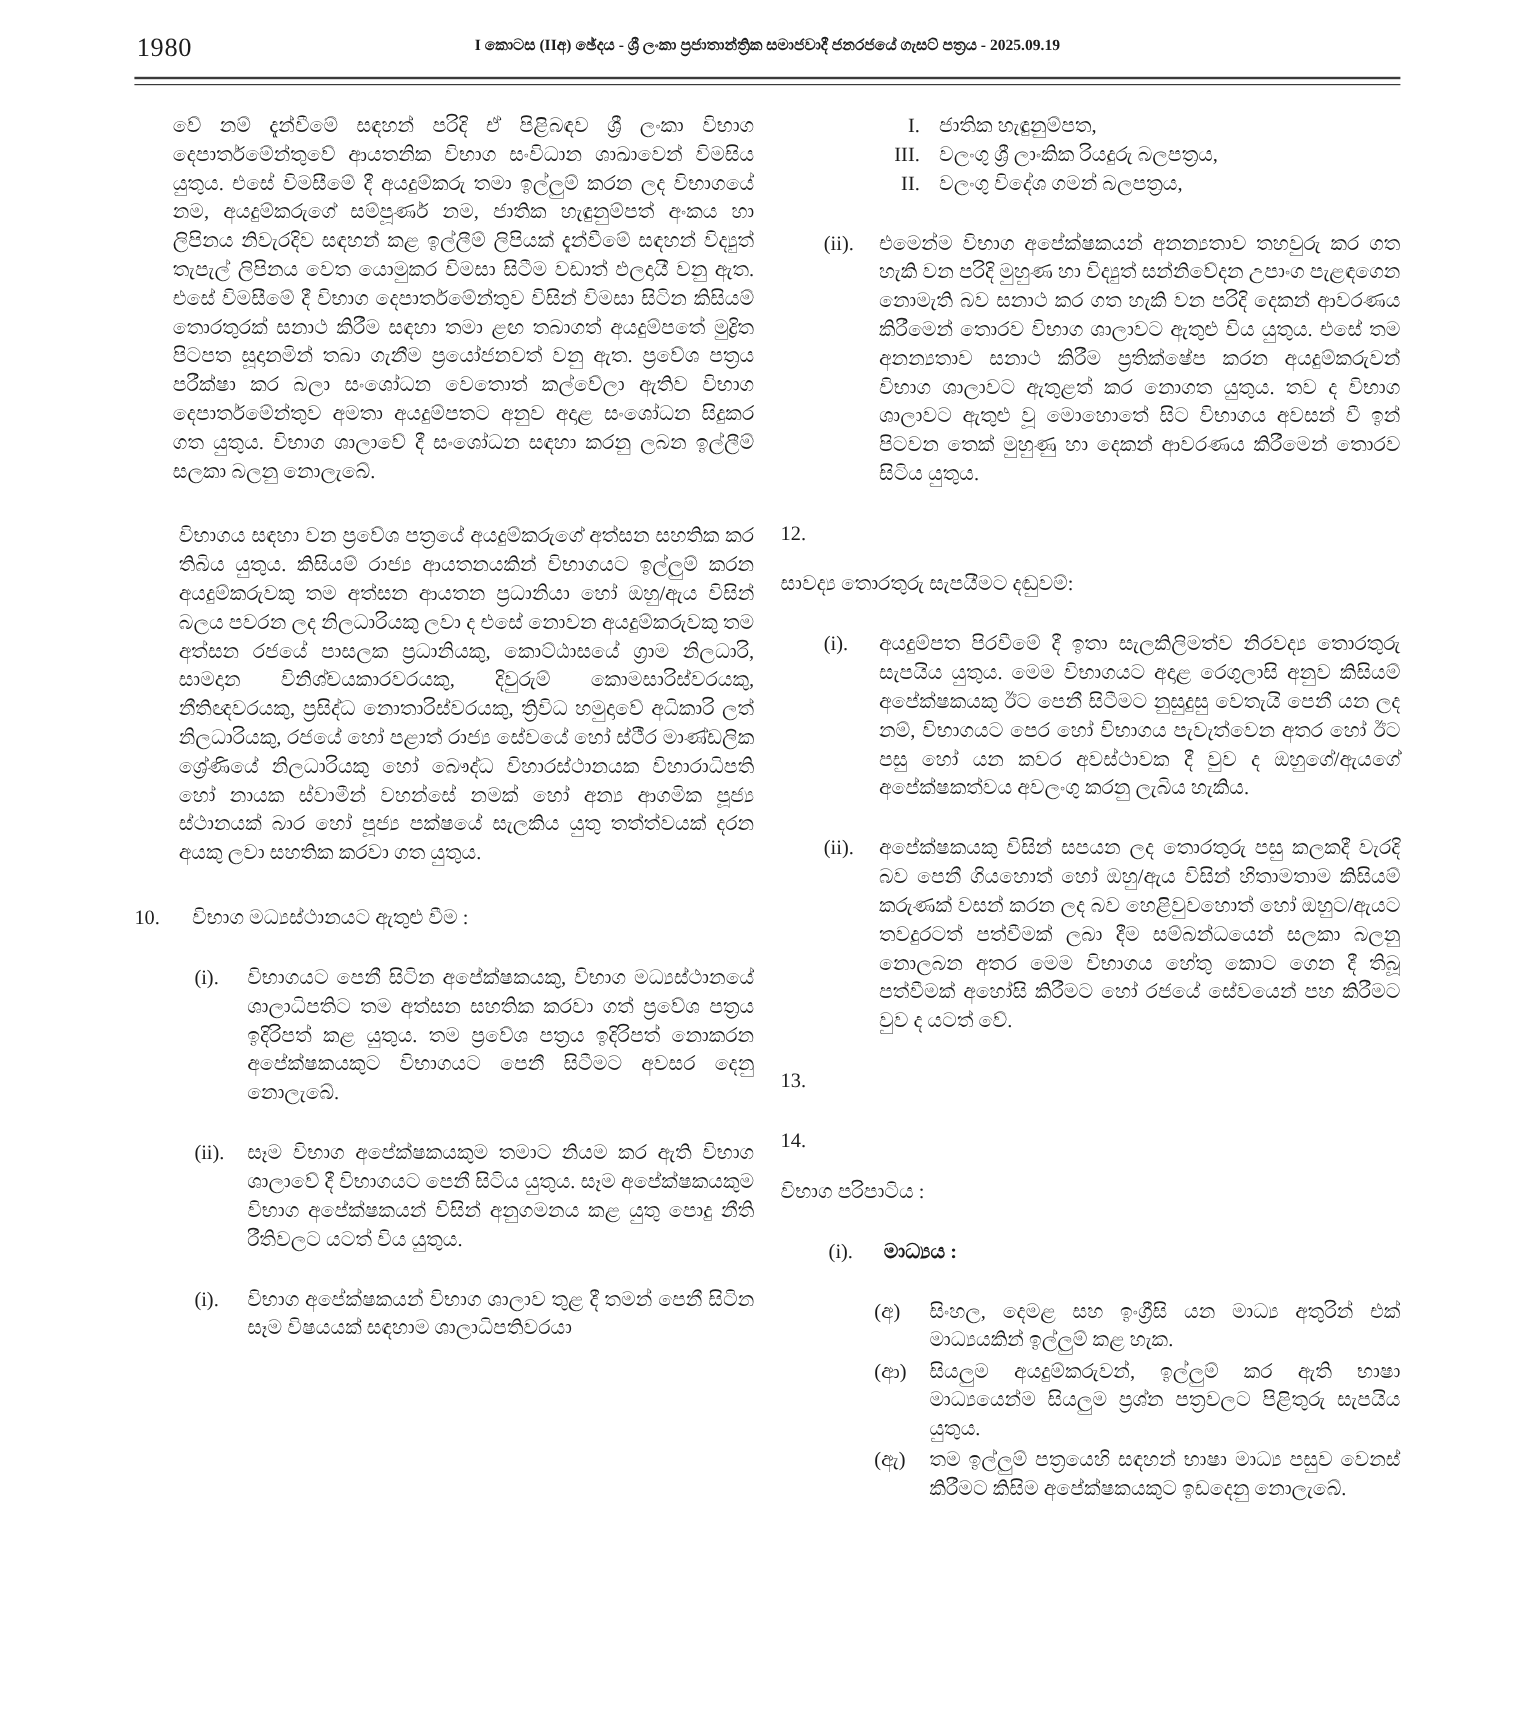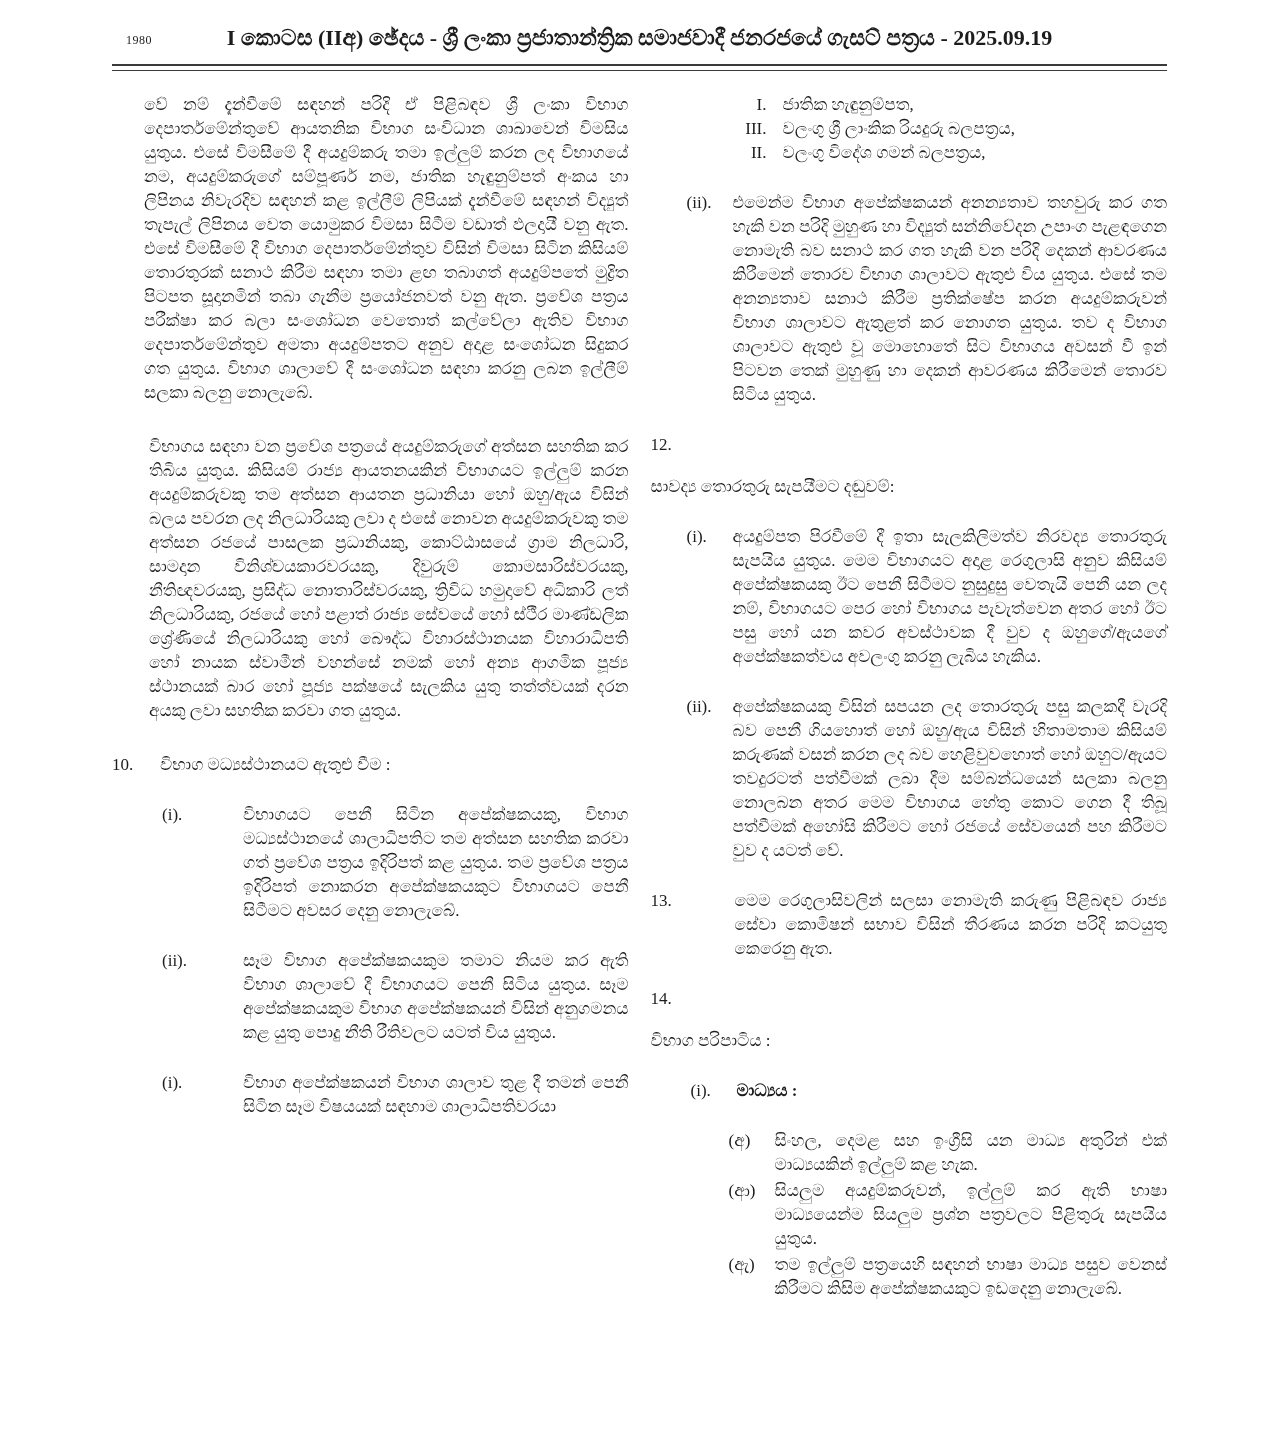--- a/index.html
+++ b/index.html
@@ -24,32 +24,31 @@
   }
   
   .header {
     position: relative;
     height: 30px;
   }
   .page-number {
     position: absolute;
     left: 2px;
     top: 2px;
-    font-size: 12px;
+    font-size: 22px;
     letter-spacing: 0.5px;
-    margin-left: 12px;
   }
   .header-title {
     position: absolute;
     left: 0;
     right: 0;
     top: 0;
     text-align: center;
     font-weight: bold;
-    font-size: 22px;
+    font-size: 13px;
   }
   .header-rule {
     height: 4px;
     margin-top: 8px;
     border-top: 2px solid #3a3a3a;
     border-bottom: 1px solid #3a3a3a;
   }
   
   .columns {
     display: flex;
@@ -82,21 +81,20 @@
   .sub-item {
     display: flex;
     margin-left: 50px;
     margin-bottom: 26px;
   }
   .sub-item .sub-label {
     flex: 0 0 44px;
   }
   .sub-item .sub-text {
     flex: 1 1 auto;
-    margin-left: 37px;
   }
   
   .r-cont-para {
     margin-left: 82px;
     margin-bottom: 24px;
   }
   .doc-list {
     margin-left: 82px;
     margin-bottom: 26px;
   }
@@ -224,21 +222,20 @@
         <span class="sub-label">(i).</span>
         <span class="para sub-text">අයදුම්පත පිරවීමේ දී ඉතා සැලකිලිමත්ව නිරවද්‍ය තොරතුරු සැපයිය යුතුය. මෙම විභාගයට අදාළ රෙගුලාසි අනුව කිසියම් අපේක්ෂකයකු ඊට පෙනී සිටීමට නුසුදුසු වෙතැයි පෙනී යන ලද නම්, විභාගයට පෙර හෝ විභාගය පැවැත්වෙන අතර හෝ ඊට පසු හෝ යන කවර අවස්ථාවක දී වුව ද ඔහුගේ/ඇයගේ අපේක්ෂකත්වය අවලංගු කරනු ලැබිය හැකිය.</span>
       </div>
       <div class="r-sub-item">
         <span class="sub-label">(ii).</span>
         <span class="para sub-text">අපේක්ෂකයකු විසින් සපයන ලද තොරතුරු පසු කලකදී වැරදි බව පෙනී ගියහොත් හෝ ඔහු/ඇය විසින් හිතාමතාම කිසියම් කරුණක් වසන් කරන ලද බව හෙළිවුවහොත් හෝ ඔහුට/ඇයට තවදුරටත් පත්වීමක් ලබා දීම සම්බන්ධයෙන් සලකා බලනු නොලබන අතර මෙම විභාගය හේතු කොට ගෙන දී තිබූ පත්වීමක් අහෝසි කිරීමට හෝ රජයේ සේවයෙන් පහ කිරීමට වුව ද යටත් වේ.</span>
       </div>
 
       <div class="r-item13">
         <span class="num">13.</span>
-        <span class="para">මෙම රෙගුලාසිවලින් සලසා නොමැති කරුණු පිළිබඳව රාජ්‍ය සේවා කොමිෂන් සභාව විසින් තීරණය කරන පරිදි කටයුතු කෙරෙනු ඇත.</span>
       </div>
 
       <div class="r-item-head">
         <span class="num">14.</span>
         <span class="para">විභාග පරිපාටිය :</span>
       </div>
 
       <div class="medium-head">
         <span class="sub-label">(i).</span>
         <span>මාධ්‍යය :</span>

